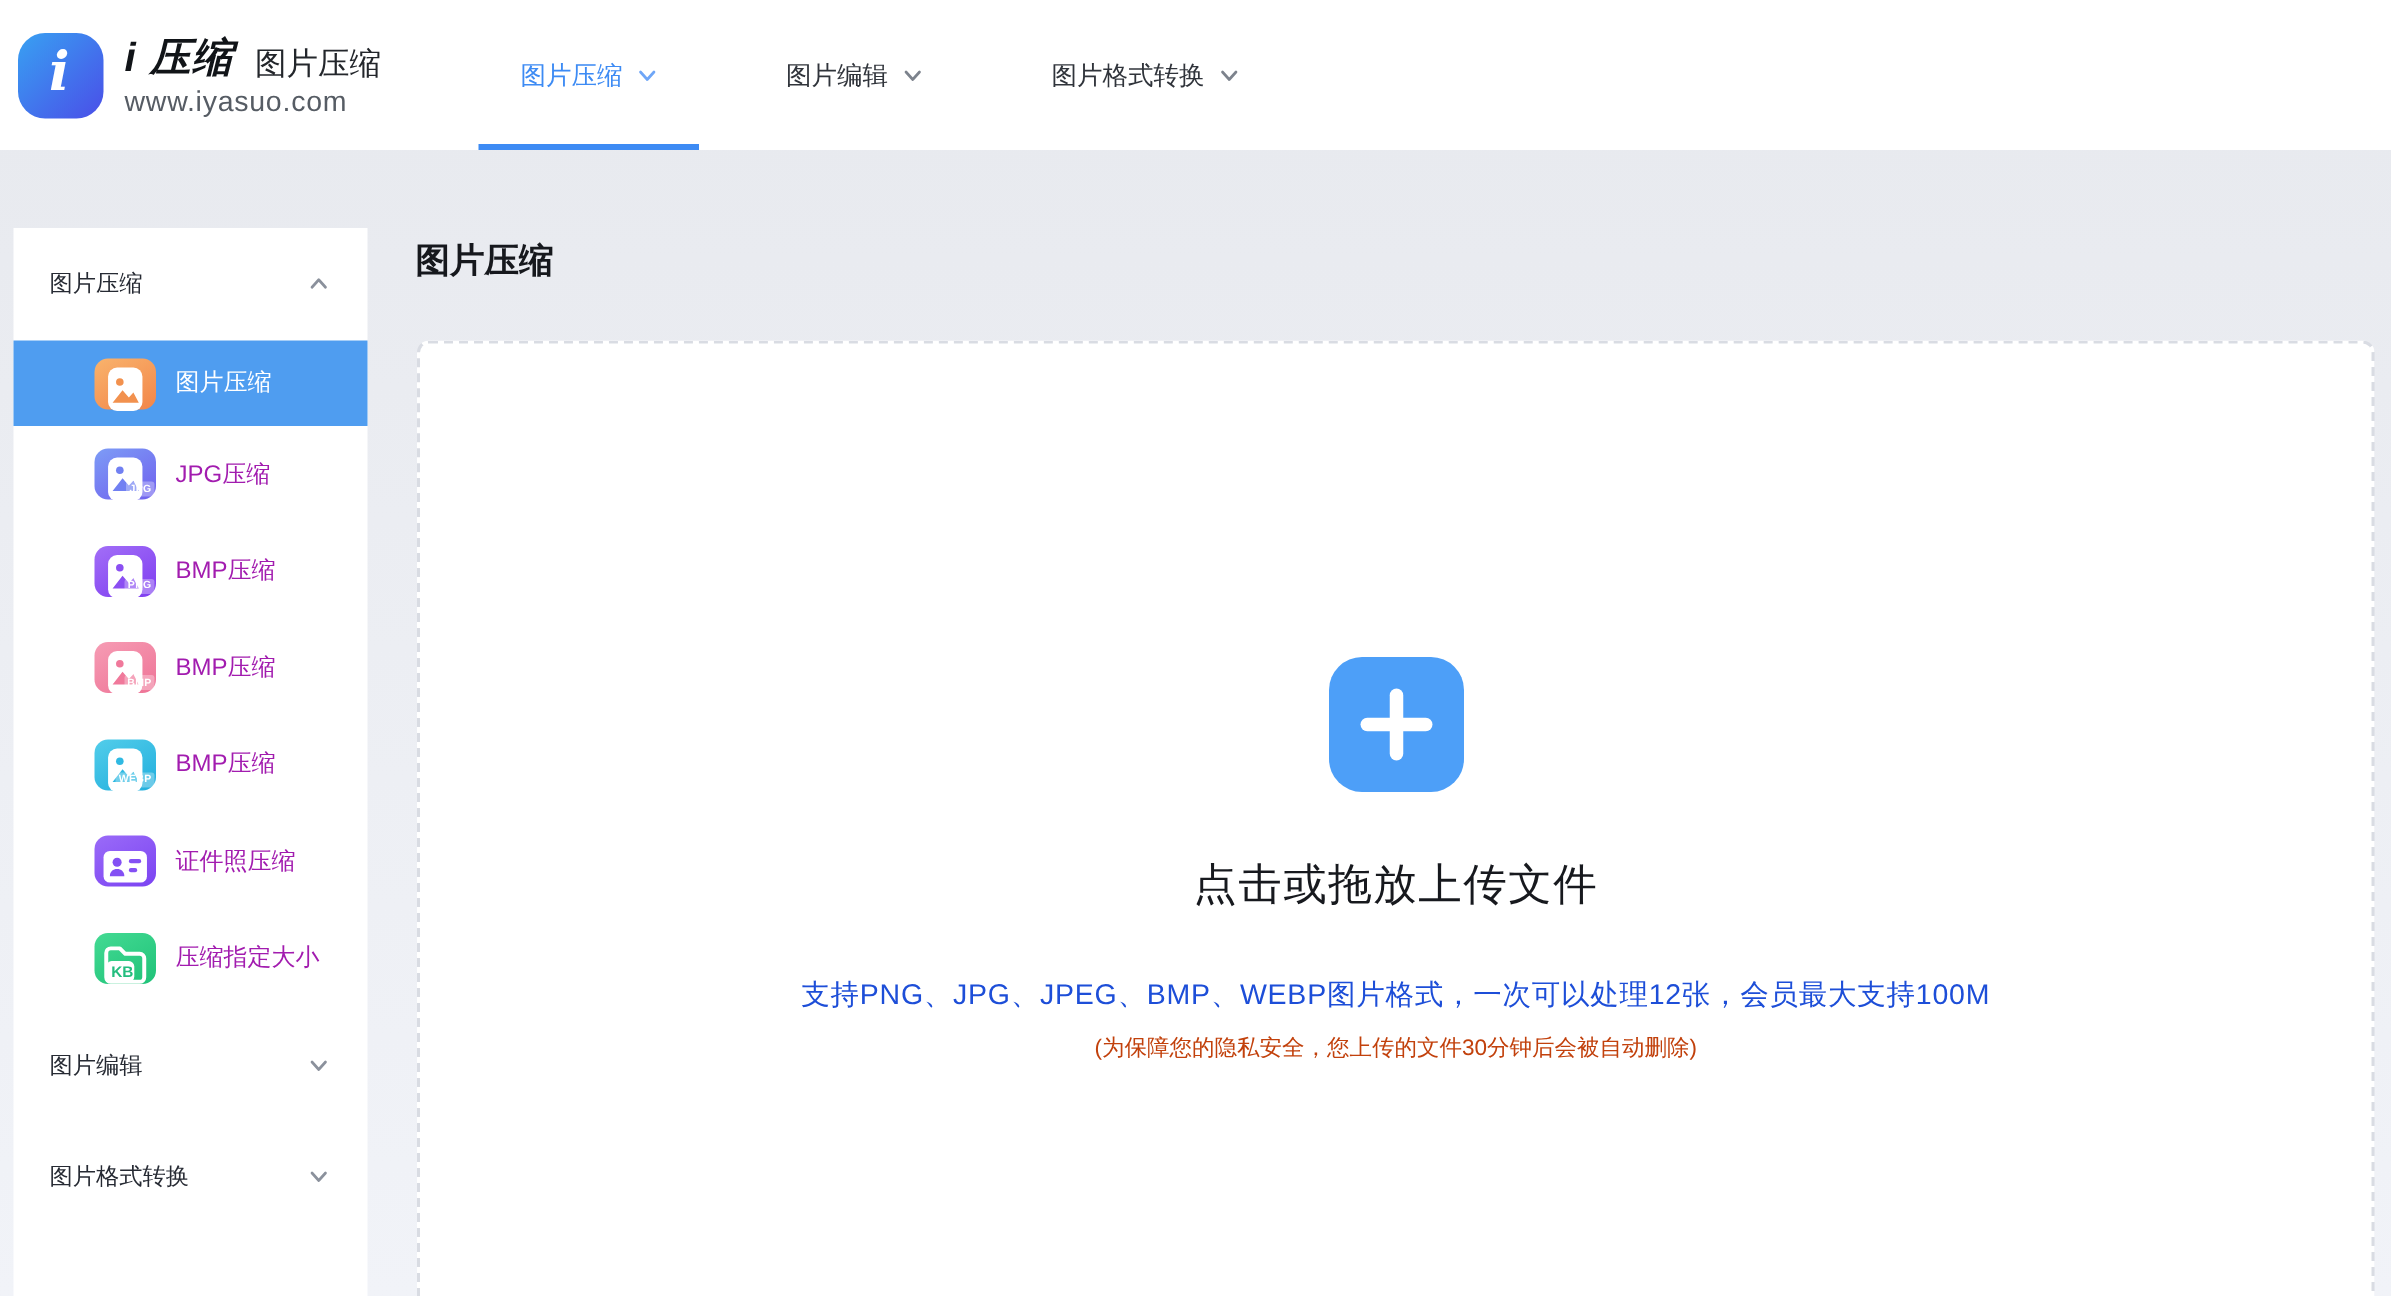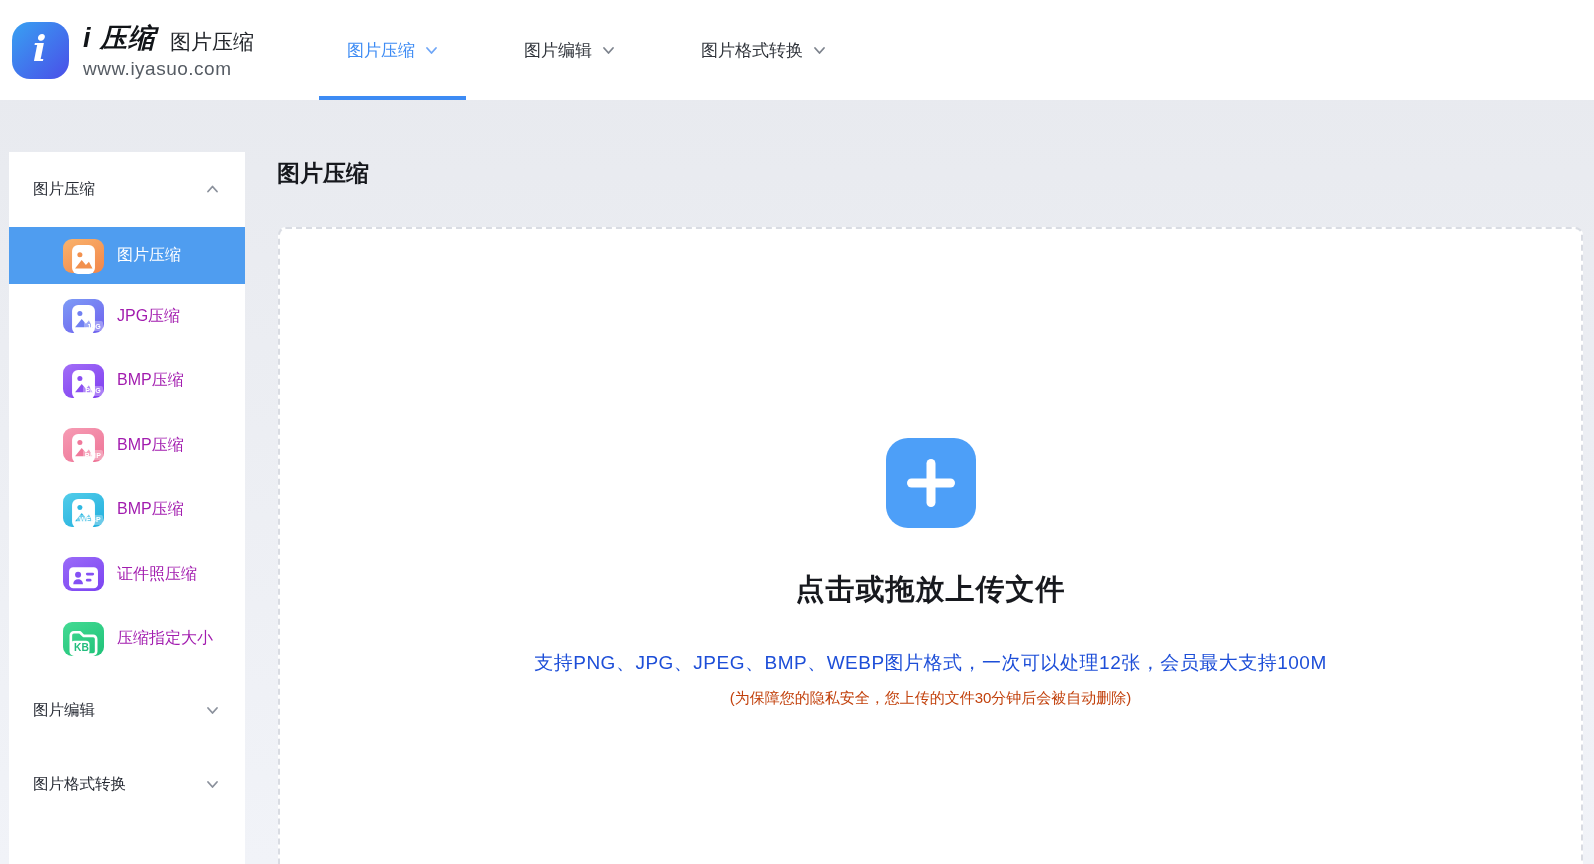--- a/index.html
+++ b/index.html
@@ -100,21 +100,21 @@
     background:#4d9ff8; position:relative; flex:0 0 auto; cursor:pointer;
   }
   .plus-btn::before, .plus-btn::after {
     content:""; position:absolute; background:#ffffff; border-radius:5px;
     left:50%; top:50%;
   }
   .plus-btn::before { width:48px; height:9px; transform:translate(-50%,-50%); }
   .plus-btn::after  { width:9px; height:48px; transform:translate(-50%,-50%); }
 
   .upload-headline {
-    margin-top:42px; font-size:29px; font-weight:bold; color:#17191e; letter-spacing:1px;
+    margin-top:42px; font-size:29px; font-weight:normal; color:#17191e; letter-spacing:1px;
   }
   .upload-desc {
     margin-top:40px; font-size:19px; color:#1d4ed8; letter-spacing:.5px;
   }
   .upload-note {
     margin-top:13px; font-size:15px; color:#c2410c;
   }
 </style>
 </head>
 <body>

